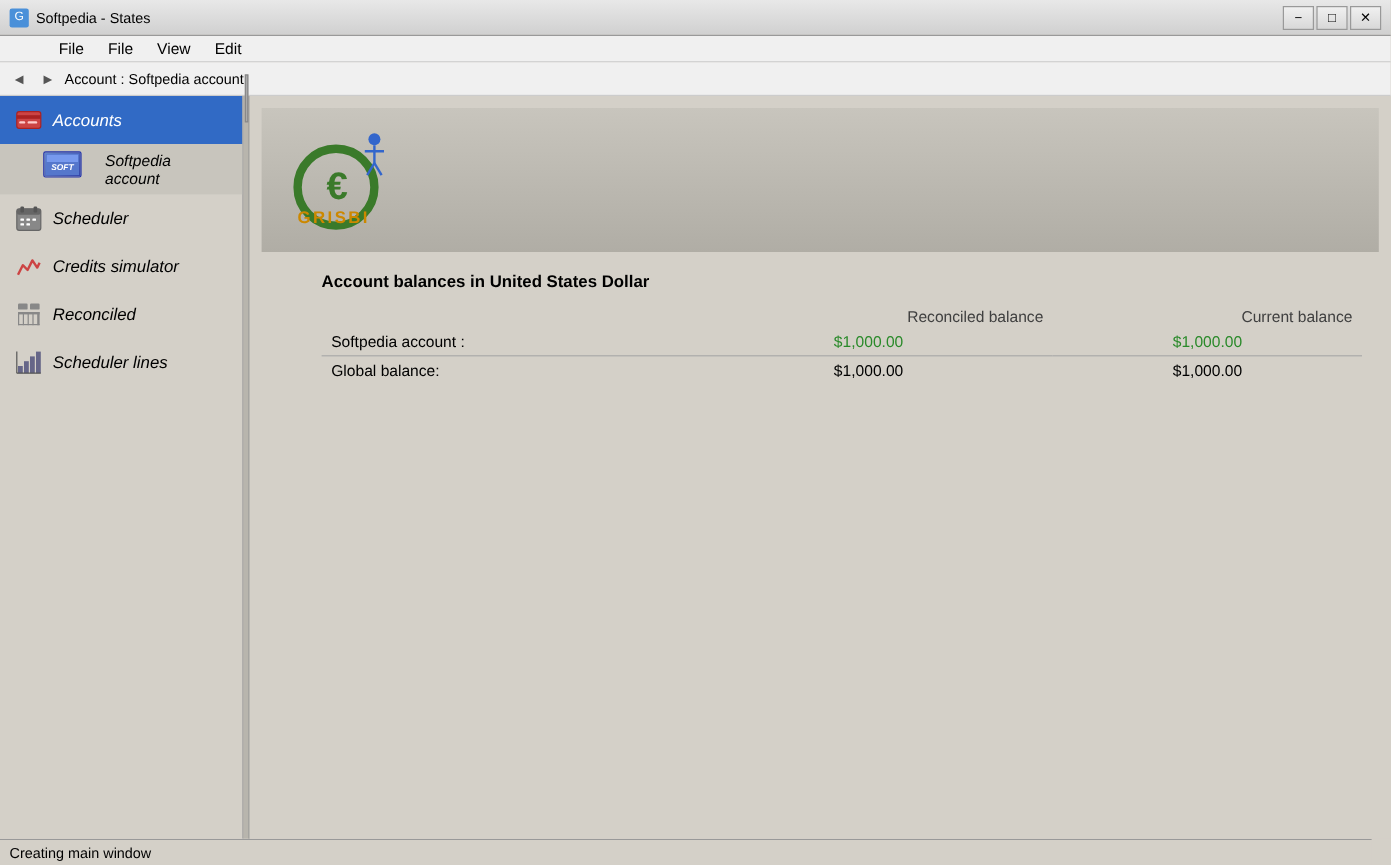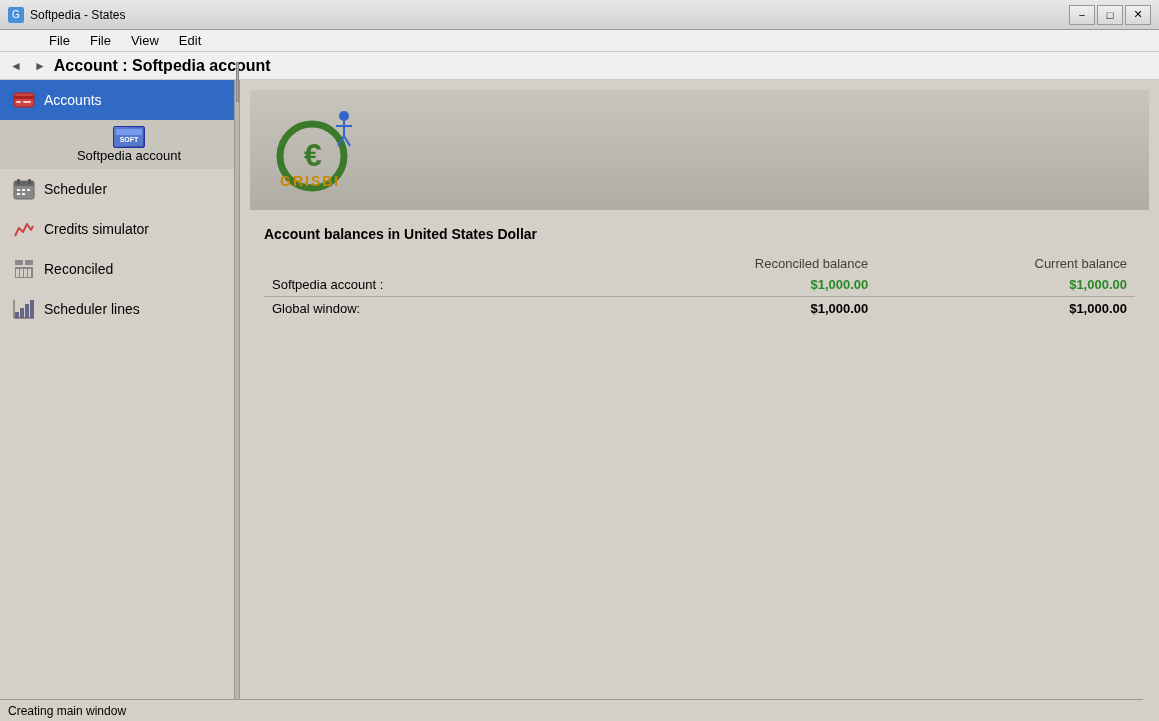--- a/index.html
+++ b/index.html
@@ -70,37 +70,38 @@
       border-bottom: 1px solid #ccc;
       gap: 4px;
     }
     .breadcrumb-arrow {
       font-size: 12px;
       color: #555;
       cursor: pointer;
       padding: 2px 4px;
     }
     .breadcrumb-text {
-      font-size: 16px;
-      font-weight: bold;
+      font-size: 12px;
+      font-weight: normal;
     }
 
     
     .main-layout {
       display: flex;
       height: calc(721px - 30px - 22px - 28px - 22px);
     }
 
     
     .sidebar {
-      width: 235px;
+      width: 203px;
       background: #d4d0c8;
       border-right: 1px solid #999;
       flex-shrink: 0;
       overflow-y: auto;
+      font-style: italic;
     }
     .sidebar-item {
       display: flex;
       align-items: center;
       gap: 8px;
       padding: 8px 12px;
       cursor: pointer;
       font-size: 14px;
     }
     .sidebar-item.active {
@@ -112,27 +113,25 @@
       width: 24px;
       height: 24px;
       display: flex; align-items: center; justify-content: center;
       flex-shrink: 0;
     }
     .sidebar-label { font-size: 14px; }
 
     
     .sidebar-subitem {
       display: flex;
-      align-items: center;
-      gap: 0;
+      gap: 20px;
       padding: 6px 12px 6px 36px;
       cursor: pointer;
       font-size: 13px;
       background: #c8c5bd;
-      flex-direction: column;
     }
     .sidebar-subitem-icon {
       width: 32px;
       height: 22px;
       background: linear-gradient(135deg, #6688cc, #3344aa);
       border: 1px solid #2233aa;
       border-radius: 2px;
       display: flex; align-items: center; justify-content: center;
       font-size: 8px;
       color: white;
@@ -159,20 +158,21 @@
     
     .grisbi-logo {
       position: relative;
       width: 100px;
       height: 85px;
     }
 
     
     .balance-section {
       padding: 16px 24px;
+      margin-left: 36px;
     }
     .balance-title {
       font-size: 14px;
       font-weight: bold;
       margin-bottom: 12px;
     }
     .balance-table {
       width: 100%;
       border-collapse: collapse;
     }
@@ -184,22 +184,21 @@
       font-weight: normal;
     }
     .balance-table td {
       padding: 4px 8px;
       font-size: 13px;
     }
     .balance-table td:first-child {
       text-align: left;
     }
     .balance-table td.amount {
-      text-align: right;
-      font-weight: bold;
+      text-align: center;
     }
     .amount-green { color: #2a8a2a; }
     .balance-divider { border-top: 1px solid #aaa; }
 
     
     .status-bar {
       position: fixed;
       bottom: 0;
       left: 0;
       right: 16px;
@@ -380,21 +379,21 @@
             <th>Current balance</th>
           </tr>
         </thead>
         <tbody>
           <tr>
             <td>Softpedia account :</td>
             <td class="amount amount-green">$1,000.00</td>
             <td class="amount amount-green">$1,000.00</td>
           </tr>
           <tr class="balance-divider">
-            <td>Global window:</td>
+            <td>Global balance:</td>
             <td class="amount">$1,000.00</td>
             <td class="amount">$1,000.00</td>
           </tr>
         </tbody>
       </table>
     </div>
 
   </div>
 </div>
 

